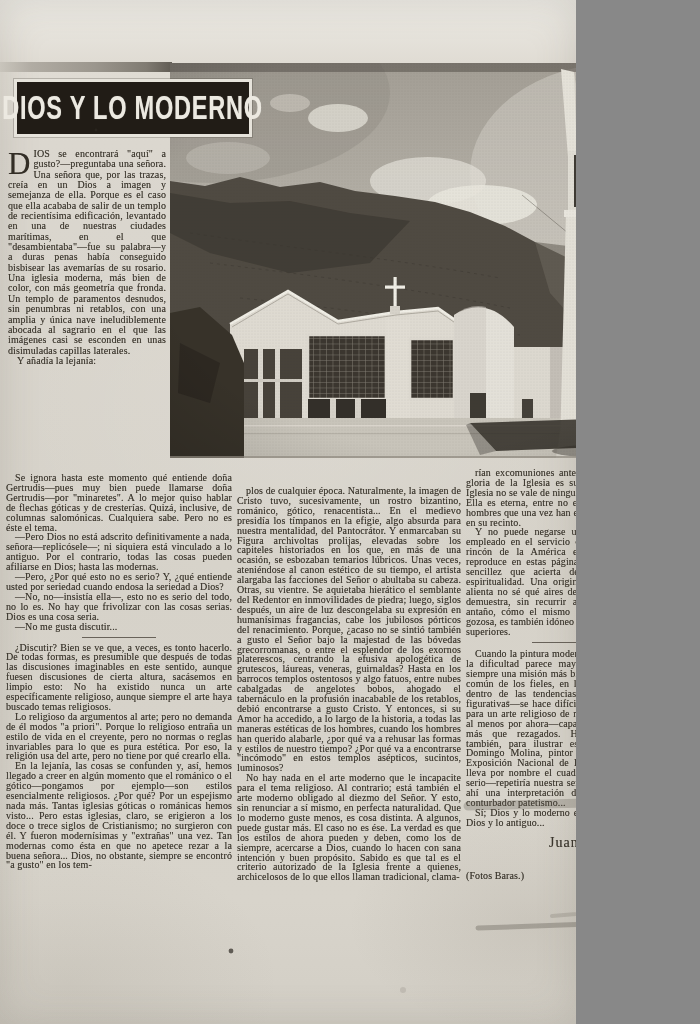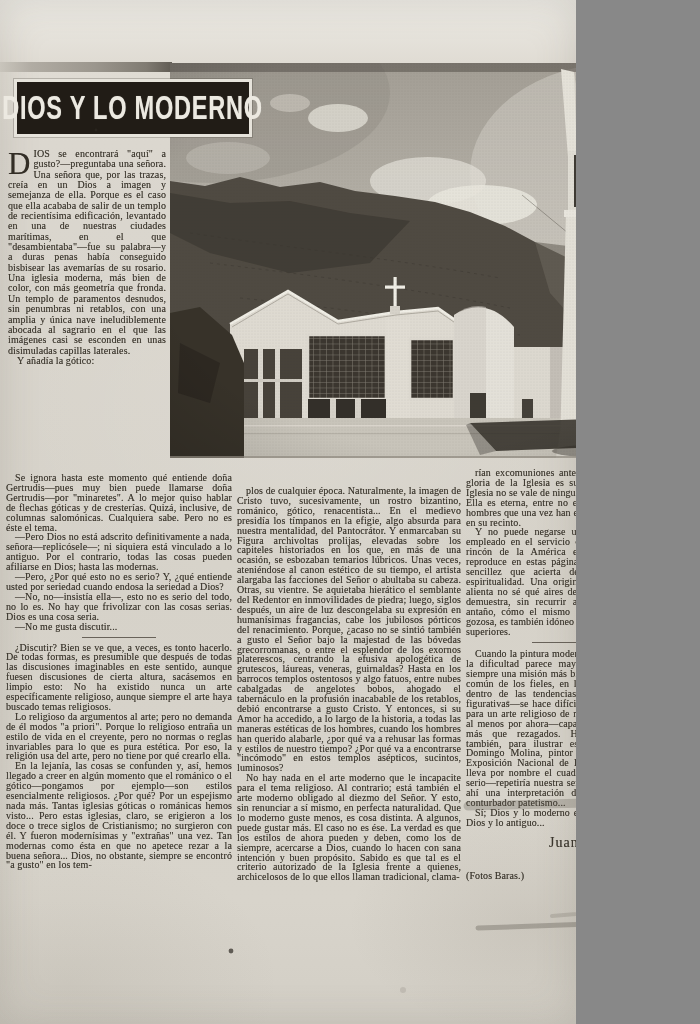--- a/index.html
+++ b/index.html
@@ -188,21 +188,21 @@
     <rect width="523" height="395" fill="url(#vig)"></rect>
     <rect y="393" width="523" height="2" fill="#8e897f" opacity=".7"></rect>
   </svg>
 
   <div class="title-box">
     <h1>DIOS Y LO MODERNO</h1>
   </div>
 
   <div class="col upper">
     <p class="noindent"><span class="dropcap">D</span><span>IOS se encontrará "aquí" a gusto?—preguntaba una señora. Una señora que, por las trazas, creía en un Dios a imagen y semejanza de ella. Porque es el caso que ella acababa de salir de un templo de recientísima edificación, levantado en una de nuestras ciudades marítimas, en el que "desambientaba"—fue su palabra—y a duras penas había conseguido bisbisear las avemarías de su rosario. Una iglesia moderna, más bien de color, con más geometría que fronda. Un templo de paramentos desnudos, sin penumbras ni retablos, con una amplia y única nave ineludiblemente abocada al sagrario en el que las imágenes casi se esconden en unas disimuladas capillas laterales.</span></p>
-    <p>Y añadía la gótico:</p>
+    <p>Y añadía la lejanía:</p>
   </div>
 
   <div class="col c1">
     <p>Se ignora hasta este momento qué entiende doña Gertrudis—pues muy bien puede llamarse doña Gertrudis—por "minaretes". A lo mejor quiso hablar de flechas góticas y de cresterías. Quizá, inclusive, de columnas salomónicas. Cualquiera sabe. Pero no es éste el tema.</p>
     <p>—Pero Dios no está adscrito definitivamente a nada, señora—replicósele—; ni siquiera está vinculado a lo antiguo. Por el contrario, todas las cosas pueden afiliarse en Dios; hasta las modernas.</p>
     <p>—Pero, ¿Por qué esto no es serio? Y, ¿qué entiende usted por seriedad cuando endosa la seriedad a Dios?</p>
     <p>—No, no—insistía ella—, esto no es serio del todo, no lo es. No hay que frivolizar con las cosas serias. Dios es una cosa seria.</p>
     <p>—No me gusta discutir...</p>
     <div class="divider"></div>
     <p>¿Discutir? Bien se ve que, a veces, es tonto hacerlo. De todas formas, es presumible que después de todas las discusiones imaginables en este sentido, aunque fuesen discusiones de cierta altura, sacásemos en limpio esto: No ha existido nunca un arte específicamente religioso, aunque siempre el arte haya buscado temas religiosos.</p>

